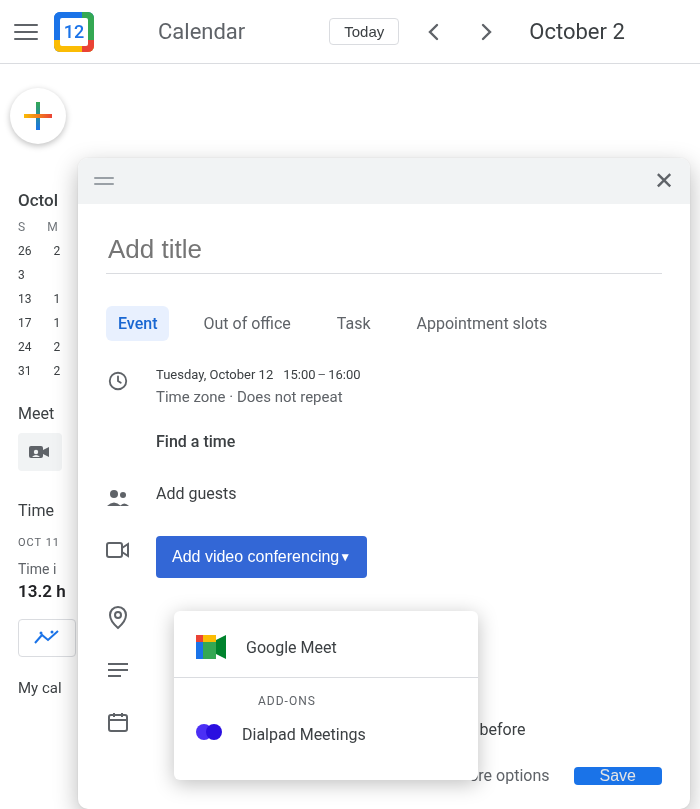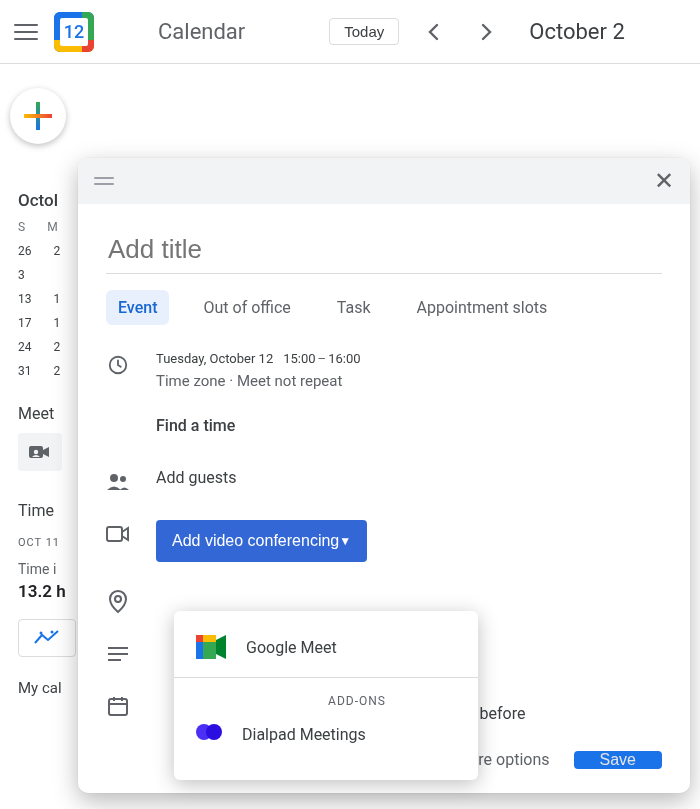--- a/index.html
+++ b/index.html
@@ -102,21 +102,21 @@
   .drag-handle { display:flex; flex-direction:column; gap:4px; }
   .drag-handle span { width:20px; height:2px; background:#9aa0a6; border-radius:1px; }
   .close-x { font-size:24px; color:#5f6368; cursor:pointer; line-height:1; }
 
   .modal-body { padding: 26px 28px 24px 28px; }
   .title-input {
     width:100%; border:none; border-bottom:1px solid var(--border);
     font-size:26px; color:#9aa0a6; padding:4px 2px 8px 2px; outline:none;
     background:transparent;
   }
-  .tabs { display:flex; gap:22px; margin-top:16px; align-items:center; }
+  .tabs { display:flex; gap:22px; margin-top:32px; align-items:center; }
   .tab {
     font-size:16px; color:#5f6368; padding:8px 12px; border-radius:6px; cursor:pointer;
   }
   .tab.active { background:#e8f0fe; color:var(--g-blue-dark); font-weight:500; }
 
   .row { display:flex; gap:26px; align-items:flex-start; margin-top:26px; }
   .row .ic { width:24px; height:24px; flex:0 0 24px; margin-top:2px; color:#5f6368; display:flex; align-items:center; justify-content:center; }
   .row .content { flex:1; font-size:16px; color:#3c4043; }
   .dateline { display:flex; gap:2px; align-items:flex-start; font-size:13px; }
   .dateline .dash { color:#5f6368; }
@@ -136,21 +136,21 @@
     background:#fff; border-radius:6px;
     box-shadow:0 4px 20px rgba(0,0,0,.25);
     padding:10px 0 22px 0;
     z-index:10;
   }
   .dd-item {
     display:flex; align-items:center; gap:18px;
     padding:14px 22px; font-size:16px; cursor:pointer;
   }
   .dd-sep { border-top:1px solid var(--border); margin:4px 0; }
-  .dd-label { font-size:12px; letter-spacing:1px; color:#5f6368; padding:12px 22px 2px 84px;text-align:center; }
+  .dd-label { font-size:12px; letter-spacing:1px; color:#5f6368; padding:12px 22px 2px 84px; }
   .meet-logo { width:32px; height:24px; position:relative; }
   .dp-logo { width:28px; height:20px; display:flex; gap:-4px; }
   .dp-logo span { width:16px; height:16px; border-radius:50%; background:#4b2ff5; }
   .dp-logo span:last-child { margin-left:-6px; background:#2a0fe0; }
 
   .footer { display:flex; justify-content:flex-end; align-items:center; gap:24px; padding:0 28px 24px 28px; margin-top:8px; }
   .more-opts { color:#5f6368; font-size:16px; cursor:pointer; }
   .save-btn {
     background:var(--g-blue); color:#e5e5e5; border:none; border-radius:4px;
     padding:0 26px; font-size:16px; font-weight:500; cursor:pointer;
@@ -283,21 +283,21 @@
           <div class="dateline">
             <span>Tuesday, October 12</span>
             <span style="width:6px"></span>
             <span>15:00</span>
             <span class="dash">–</span>
             <span>16:00</span>
           </div>
           <div class="tz">
             <span>Time zone</span>
             <span> · </span>
-            <span>Meet not repeat</span>
+            <span>Does not repeat</span>
           </div>
         </div>
       </div>
 
       <div class="row">
         <div class="ic"></div>
         <div class="content find-time">Find a time</div>
       </div>
 
       <div class="row">

